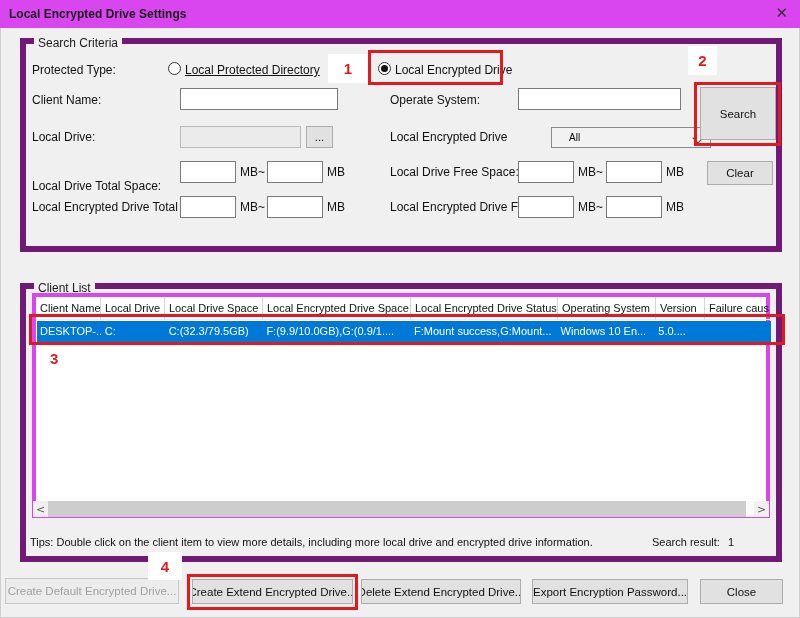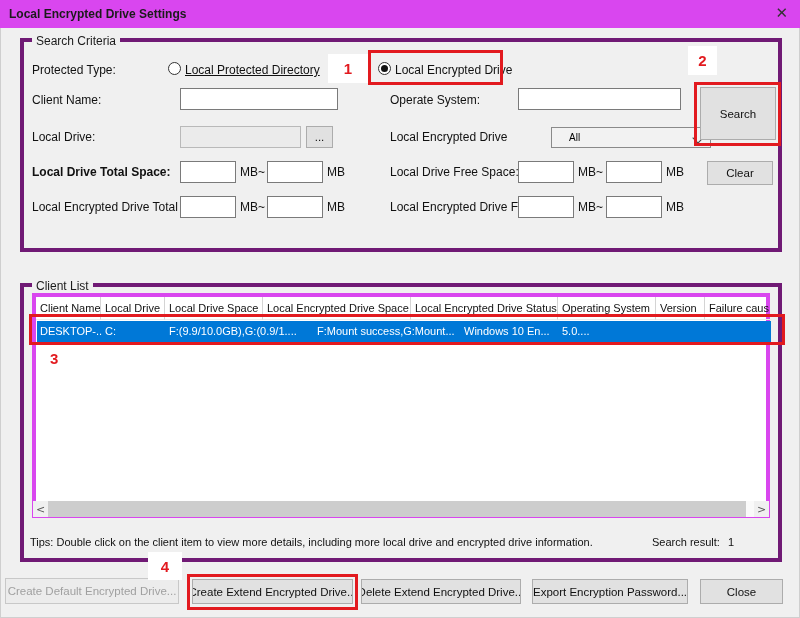--- a/index.html
+++ b/index.html
@@ -5,21 +5,21 @@
   html,body{margin:0;padding:0;background:#fff;}
   .dialog{position:relative;width:800px;height:618px;background:#f0f0f0;
           font-family:"Liberation Sans",sans-serif;overflow:hidden;
           box-shadow:inset 0 0 0 1px #cfcfcf;}
   .abs{position:absolute;}
   
   .titlebar{left:0;top:0;width:800px;height:28px;background:#d946ef;}
   .title{left:9px;top:7px;font-size:12px;font-weight:700;color:#1b1b1b;white-space:nowrap;}
   .close{right:12px;top:5px;font-size:15px;color:#333;cursor:pointer;line-height:16px;}
   
-  .group{border:4px solid #701a75;background:#f0f0f0;box-sizing:border-box;}
+  .group{border:6px solid #701a75;background:#f0f0f0;box-sizing:border-box;}
   #search-group{left:20px;top:38px;width:762px;height:214px;}
   #client-group{left:20px;top:283px;width:762px;height:279px;}
   .group-label{top:-8px;left:8px;background:#f0f0f0;padding:0 4px;font-size:12px;color:#1b1b1b;white-space:nowrap;}
   
   .lbl{font-size:12px;color:#111;white-space:nowrap;}
   .txt{background:#fff;border:1px solid #7a7a7a;box-sizing:border-box;font-size:12px;
        padding:0 3px;font-family:"Liberation Sans",sans-serif;outline:none;}
   .txt:disabled,.txt.disabled{background:#ebebeb;border-color:#b9b9b9;}
   .btn{background:#e1e1e1;border:1px solid #acacac;box-sizing:border-box;font-size:11.5px;
        color:#111;display:flex;align-items:center;justify-content:center;cursor:pointer;
@@ -84,21 +84,21 @@
 
   <span class="abs lbl" style="left:32px;top:130px;">Local Drive:</span>
   <input class="abs txt disabled" style="left: 180px; top: 126px; width: 121px; height: 22px;" disabled="" value="">
   <button class="abs btn" style="left:306px;top:126px;width:27px;height:22px;">...</button>
   <span class="abs lbl" style="left:390px;top:130px;">Local Encrypted Drive</span>
   <div class="abs combo" style="left:518px;top:127px;width:160px;height:21px;">
     <span>All</span>
     <span class="chev"></span>
   </div>
 
-  <span class="abs lbl" style="left:32px;top:165px;font-weight:bold;">Local Drive Total Space:</span>
+  <span class="abs lbl" style="left:32px;top:179px;">Local Drive Total Space:</span>
   <input class="abs txt" style="left: 180px; top: 161px; width: 56px; height: 22px;" value="">
   <span class="abs lbl" style="left:240px;top:165px;">MB~</span>
   <input class="abs txt" style="left: 267px; top: 161px; width: 56px; height: 22px;" value="">
   <span class="abs lbl" style="left:327px;top:165px;">MB</span>
   <span class="abs lbl" style="left:390px;top:165px;">Local Drive Free Space:</span>
   <input class="abs txt" style="left: 518px; top: 161px; width: 56px; height: 22px;" value="">
   <span class="abs lbl" style="left:578px;top:165px;">MB~</span>
   <input class="abs txt" style="left: 606px; top: 161px; width: 56px; height: 22px;" value="">
   <span class="abs lbl" style="left:666px;top:165px;">MB</span>
 
@@ -127,20 +127,21 @@
         <div class="th c2">Local Drive Space</div>
         <div class="th c3">Local Encrypted Drive Space</div>
         <div class="th c4">Local Encrypted Drive Status</div>
         <div class="th c5">Operating System</div>
         <div class="th c6">Version</div>
         <div class="th c7">Failure caus</div>
       </div>
     <div class="abs trow">
         <div class="td c0">DESKTOP-...</div>
         <div class="td c1">C:</div>
+        <div class="td c2">C:(32.3/79.5GB)</div>
         <div class="td c3">F:(9.9/10.0GB),G:(0.9/1....</div>
         <div class="td c4">F:Mount success,G:Mount...</div>
         <div class="td c5">Windows 10 En...</div>
         <div class="td c6">5.0....</div>
         <div class="td c7"></div>
       </div>
   </div>
 
   <div class="abs" id="hscroll">
     <span class="sb-btn">&lt;</span>

